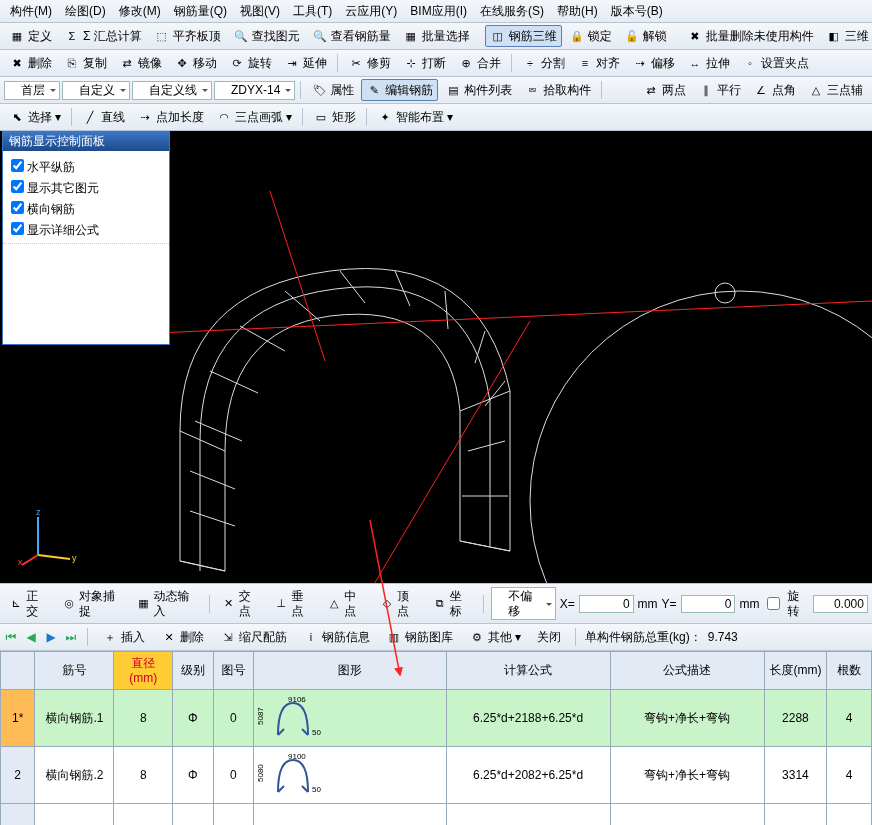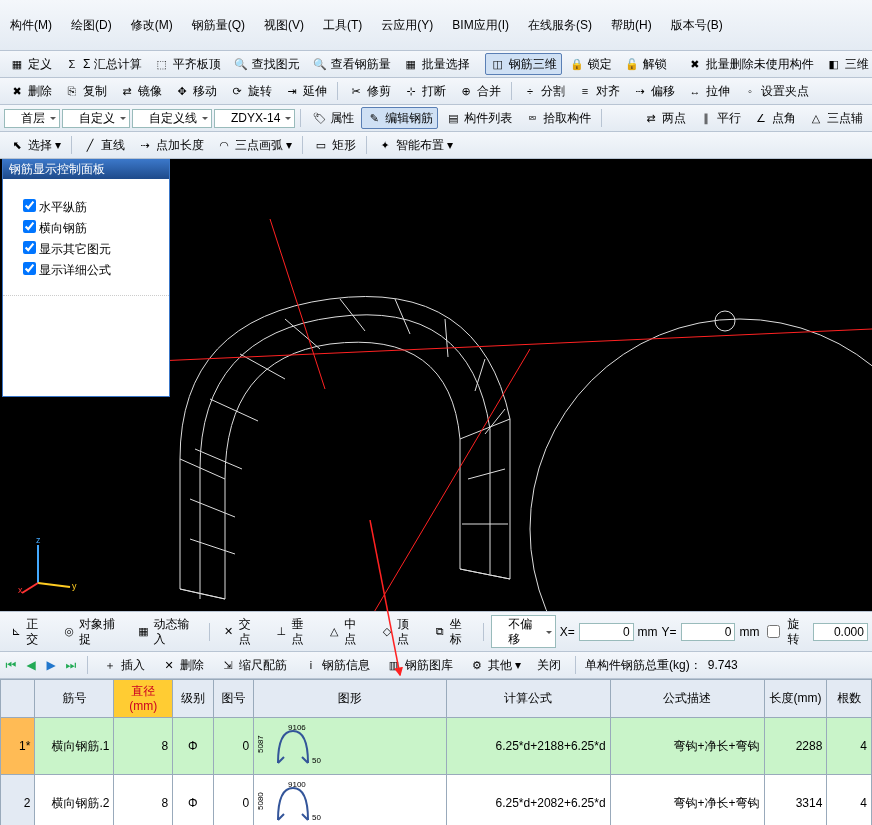--- a/index.html
+++ b/index.html
@@ -1,37 +1,37 @@
 <!DOCTYPE html>
 <html><head>
 <meta charset="utf-8">
 <style>
 body{margin:0;font:12px/1.2 "Microsoft YaHei","SimSun",sans-serif;background:#eaeef3;overflow:hidden;width:872px;height:825px}
-.menubar{background:linear-gradient(#f4f7fb,#e4ebf3);border-bottom:1px solid #b8c4d3;padding:16px 4px;display:flex;gap:7px}
+.menubar{background:linear-gradient(#f4f7fb,#e4ebf3);border-bottom:1px solid #b8c4d3;padding:2px 4px;display:flex;gap:1px}
 .menubar span{padding:2px 6px;cursor:default}
 .toolbar{background:linear-gradient(#f4f7fb,#e4ebf3);border-bottom:1px solid #b8c4d3;padding:2px 4px;display:flex;gap:2px;align-items:center;flex-wrap:nowrap;white-space:nowrap;overflow:hidden}
 .tbtn{display:inline-flex;align-items:center;gap:3px;padding:2px 4px;border:1px solid transparent;border-radius:2px;cursor:pointer}
 .tbtn.active{border-color:#5a7fb5;background:#cfe0f4}
 .tbtn .ico{width:16px;height:16px;display:inline-flex;align-items:center;justify-content:center;font-size:11px}
 .sep{width:1px;height:18px;background:#b8c4d3;margin:0 3px}
 .combo{border:1px solid #9bb;background:#fff;padding:1px 14px 1px 16px;position:relative}
 .combo::after{content:"";position:absolute;right:3px;top:50%;margin-top:-1px;border:3px solid transparent;border-top-color:#555}
 .viewport{position:relative;background:#000;height:452px}
 .panel{position:absolute;left:2px;top:0;width:166px;background:#fff;border:1px solid #3a76c7}
 .panel-title{background:linear-gradient(#3a76c7,#1e4a8a);color:#fff;padding:2px 6px;font-weight:normal}
-.panel-body{padding:16px;background:#fff}
+.panel-body{padding:4px;background:#fff}
 .panel-body label{display:block;padding:1px 0}
 .panel-body input{vertical-align:-1px;margin-right:3px}
 .axis{position:absolute;left:18px;bottom:16px}
 .statusbar2{background:linear-gradient(#f4f7fb,#e4ebf3);border-top:1px solid #b8c4d3;border-bottom:1px solid #b8c4d3;padding:2px 4px;display:flex;gap:4px;align-items:center}
 .numbox{border:1px solid #9bb;background:#fff;width:52px;text-align:right;padding:1px 3px}
 .pager{background:linear-gradient(#f4f7fb,#e4ebf3);border-bottom:1px solid #b8c4d3;padding:2px 4px;display:flex;gap:6px;align-items:center}
 .pager .pico{width:14px;text-align:center;color:#2a5;cursor:pointer}
 table.grid{border-collapse:collapse;width:100%;background:#fff;table-layout:fixed}
-table.grid th,table.grid td{border:1px solid #9ab;padding:4px 4px;text-align:right;overflow:hidden}
+table.grid th,table.grid td{border:1px solid #9ab;padding:4px 4px;text-align:center;overflow:hidden}
 table.grid th{background:#e3eaf3;font-weight:normal;text-align:center}
 th.hl{background:#ffcc33!important;color:#c02}
 tr.hlrow td{background:#c9f4c9}
 td.rowidx{background:#e3eaf3;text-align:center;width:30px}
 td.rowidx.sel{background:#ffbb55}
 .shape-cell{text-align:center;position:relative;height:48px}
 .botbar{background:#eaeef3;border-top:1px solid #b8c4d3;padding:2px 6px;display:flex;gap:20px;font-size:11px}
 svg{display:block}
 </style>
 </head>
@@ -262,22 +262,22 @@
       <line x1="20" y1="48" x2="52" y2="52" stroke="#fc2" stroke-width="2"></line>
         <text x="54" y="54" fill="#fc2" font-size="9">y</text>
       <line x1="20" y1="48" x2="4" y2="58" stroke="#f33" stroke-width="2"></line>
         <text x="0" y="58" fill="#f33" font-size="9">x</text>
     </svg>
   </div>
   <div class="panel">
     <div class="panel-title">钢筋显示控制面板</div>
     <div class="panel-body" id="panelopts">
         <label><input type="checkbox" checked="" style="">水平纵筋</label>
+        <label><input type="checkbox" checked="" style="">显示其它图元</label>
         <label><input type="checkbox" checked="" style="">横向钢筋</label>
-        <label><input type="checkbox" checked="" style="">显示其它图元</label>
         <label><input type="checkbox" checked="" style="">显示详细公式</label>
       </div>
     <div style="height:100px;border-top:1px dotted #ccc"></div>
   </div>
 </div>
 
 <div class="statusbar2">
   <span class="tbtn">
       <span class="ico">⊾</span>
       <span>正交</span>

